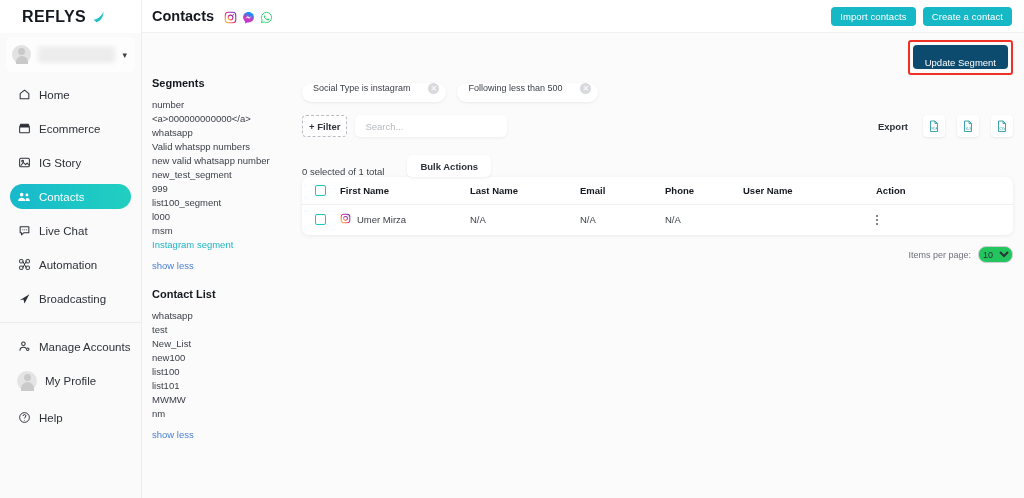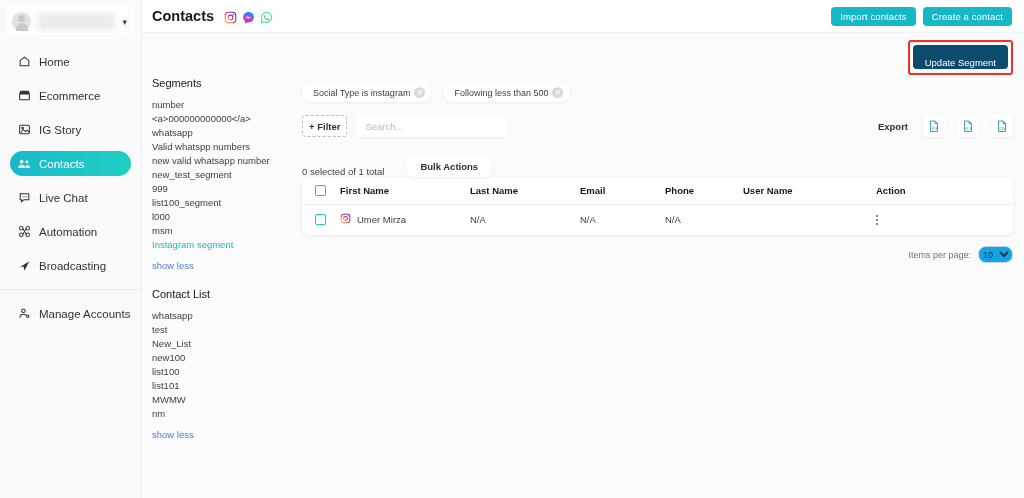--- a/index.html
+++ b/index.html
@@ -103,40 +103,40 @@
   .btn-update {
     background: #0c4a6e; color: #ffffff; border: none; border-radius: 4px;
     font-size: 9.5px; font-family: inherit; padding: 12px 12px; height: 21px;
     cursor: pointer; white-space: nowrap;
   }
 
   .body-area { flex: 1; display: flex; padding: 0 0 0 10px; gap: 10px; min-height: 0; }
 
   
   .leftcol { width: 140px; flex: 0 0 140px; padding-top: 0px; }
-  .col-head { font-size: 11px; font-weight: 400; color: #14181f; margin-bottom: 9px; }
+  .col-head { font-size: 11px; font-weight: 700; color: #14181f; margin-bottom: 9px; }
   .col-list { display: flex; flex-direction: column; }
   .col-item {
     font-size: 9.5px; color: #3c4149; line-height: 13.6px;
     padding: 0 0 0.4px 0; cursor: pointer; white-space: nowrap;
     overflow: hidden; text-overflow: ellipsis;
   }
   .col-item.sel { color: #1fb6c4; }
   .show-less {
     font-size: 9.5px; color: #4c7fd4; margin-top: 8px; cursor: pointer;
   }
   .spacer-block { height: 17px; }
 
   
   .rightcol { flex: 1; min-width: 0; padding-right: 11px; }
 
   .chips { display: flex; gap: 11px; padding-top: 6px; }
   .chip {
     background: #ffffff; border-radius: 13px; height: 19px;
-    display: flex; align-items: center; gap: 4px; padding: 0 7px 0 11px;
+    display: flex; gap: 18px; padding: 0 7px 0 11px;
     font-size: 9px; color: #3c4149; box-shadow: 0 1px 3px rgba(0,0,0,.07);
   }
   .chip-x {
     width: 11px; height: 11px; border-radius: 50%; background: #d7d9dc;
     color: #ffffff; font-size: 8px; line-height: 11px; text-align: center;
     cursor: pointer; flex: 0 0 11px;
   }
 
   .filterrow { display: flex; align-items: center; gap: 8px; margin-top: 13px; }
   .btn-filter {
@@ -200,31 +200,39 @@
   }
   .kebab {
     display: flex; flex-direction: column; gap: 2px; cursor: pointer; width: 12px;
   }
   .kebab i { width: 2px; height: 2px; border-radius: 50%; background: #585d64; display: block; }
 
   .pager { display: flex; align-items: center; justify-content: flex-end; gap: 7px; margin-top: 11px; }
   .pager-label { font-size: 9px; color: #6d7279; }
   .pager-sel {
     height: 17px; border: 1px solid #cdd0d4; border-radius: 8px;
-    background: #0ea5e9; font-size: 9px; color: #2d3138;
+    background: #22c55e; font-size: 9px; color: #2d3138;
     font-family: inherit; padding: 0 2px 0 0; cursor: pointer;
   }
 </style>
 </head>
 <body>
 
 <div class="app">
 
   <aside class="sidebar">
 
+    <div class="logo-wrap">
+      <div class="logo-text">REFLYS</div>
+      <div class="logo-mark">
+        <svg width="15" height="15" viewBox="0 0 24 24">
+          <path d="M4 17 C9 17 16 13 20 4 C20 12 16 19 9 21 Z" fill="#1fc0c6"></path>
+        </svg>
+      </div>
+    </div>
 
     <div class="user-row">
       <div class="avatar-sm"></div>
       <div class="user-blur"></div>
       <div class="chev">▾</div>
     </div>
 
     <nav class="nav">
 
       <div class="nav-item">
@@ -310,20 +318,37 @@
           <svg width="13" height="13" viewBox="0 0 24 24" fill="none" stroke="#2d3138" stroke-width="1.9">
             <circle cx="10" cy="7" r="3.3"></circle>
             <path d="M3.5 20 C3.5 15.6 6.6 13.4 10 13.4 C12 13.4 13.8 14.2 15 15.6"></path>
             <circle cx="18" cy="17" r="2.3"></circle>
           </svg>
         </span>
         <span>Manage Accounts</span>
       </div>
 
 
+      <div class="nav-bottom">
+        <div class="nav-item">
+          <span class="avatar-prof"></span>
+          <span>My Profile</span>
+        </div>
+        <div class="nav-item">
+          <span class="nav-ic">
+            <svg width="13" height="13" viewBox="0 0 24 24" fill="none" stroke="#2d3138" stroke-width="1.8">
+              <circle cx="12" cy="12" r="9"></circle>
+              <path d="M9.3 9.3 C9.3 7.5 10.6 6.6 12 6.6 C13.5 6.6 14.7 7.5 14.7 9
+                       C14.7 11 12 11.4 12 13.6"></path>
+              <circle cx="12" cy="17" r="0.9" fill="#2d3138" stroke="none"></circle>
+            </svg>
+          </span>
+          <span>Help</span>
+        </div>
+      </div>
 
     </nav>
   </aside>
 
   <section class="main">
 
     <header class="topbar">
       <div class="page-title">Contacts</div>
       <div class="soc">
         <span>

